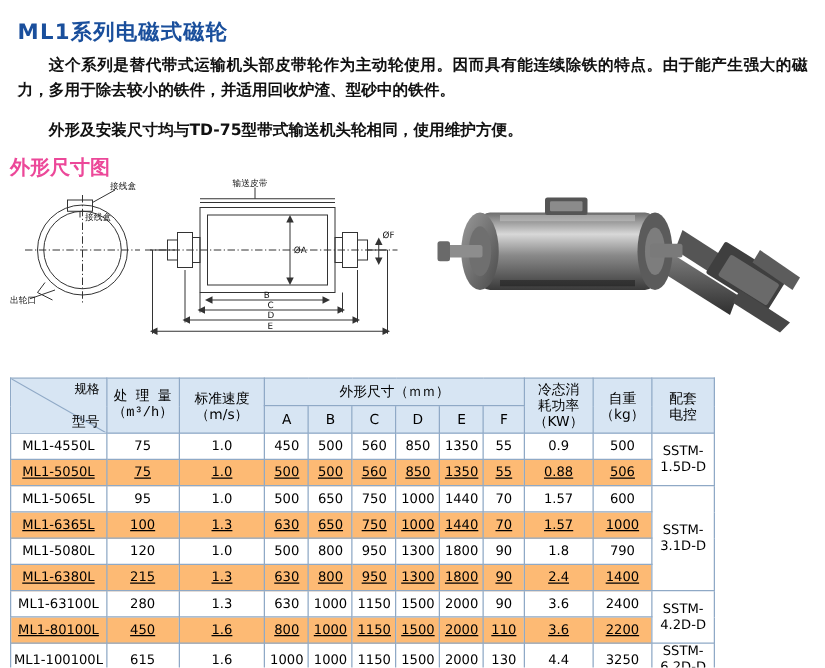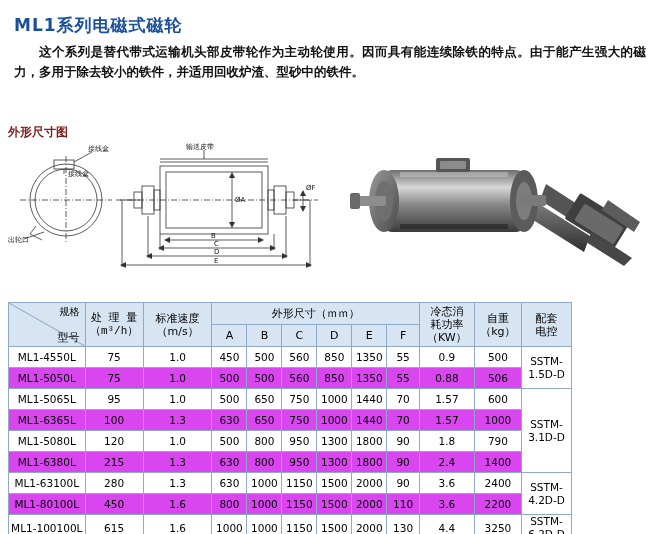--- a/index.html
+++ b/index.html
@@ -37,23 +37,23 @@
     line-height: 20px;
     color: #111;
     text-align: justify;
     font-weight: bold;
   }
   .para1 { top: 42px; text-indent: 2em; }
   .para2 { top: 94px; text-indent: 2em; }
 
   .section-head {
     position: absolute;
-    font-size: 12px;
+    font-size: 16px;
     font-weight: bold;
-    color: #7f1d1d;
+    color: #ec4899;
   }
   .sh-dim { left: 8px; top: 124px; }
   .sh-spec { left: 8px; top: 283px; }
 
   
   .drawing {
     position: absolute;
     left: 8px;
     top: 142px;
     width: 330px;
@@ -84,21 +84,22 @@
     font-weight: normal;
     padding: 0;
     height: 21px;
   }
   .spec-table thead td {
     background: #d7e5f3;
     font-size: 11px;
     line-height: 13px;
   }
   .spec-table tbody tr.alt td {
-    background: #d946ef;
+    background: #fdba74;
+    text-decoration: underline;
   }
   .spec-table tbody td {
     height: 20px;
   }
   .col-model { width: 92px; }
   .col-spec  { width: 62px; font-family: Liberation Mono, monospace; }
   .col-speed { width: 82px; }
   .col-abc   { width: 38px; }
   .col-pow   { width: 62px; }
   .col-wt    { width: 52px; }
@@ -129,20 +130,21 @@
   .ctl-cell { line-height: 13px; font-size: 10.5px; }
 </style>
 </head>
 <body>
 
 <div class="page">
 
   <div class="title">ML1系列电磁式磁轮</div>
 
   <div class="para para1">这个系列是替代带式运输机头部皮带轮作为主动轮使用。因而具有能连续除铁的特点。由于能产生强大的磁力，多用于除去较小的铁件，并适用回收炉渣、型砂中的铁件。</div>
+  <div class="para para2">外形及安装尺寸均与TD-75型带式输送机头轮相同，使用维护方便。</div>
 
   <div class="section-head sh-dim">外形尺寸图</div>
 
   <div class="drawing">
     <svg width="330" height="130" viewBox="0 0 330 130">
       <g stroke="#333" fill="none" stroke-width="0.8">
 
         <circle cx="58" cy="58" r="36"></circle>
         <circle cx="58" cy="58" r="31"></circle>
 

